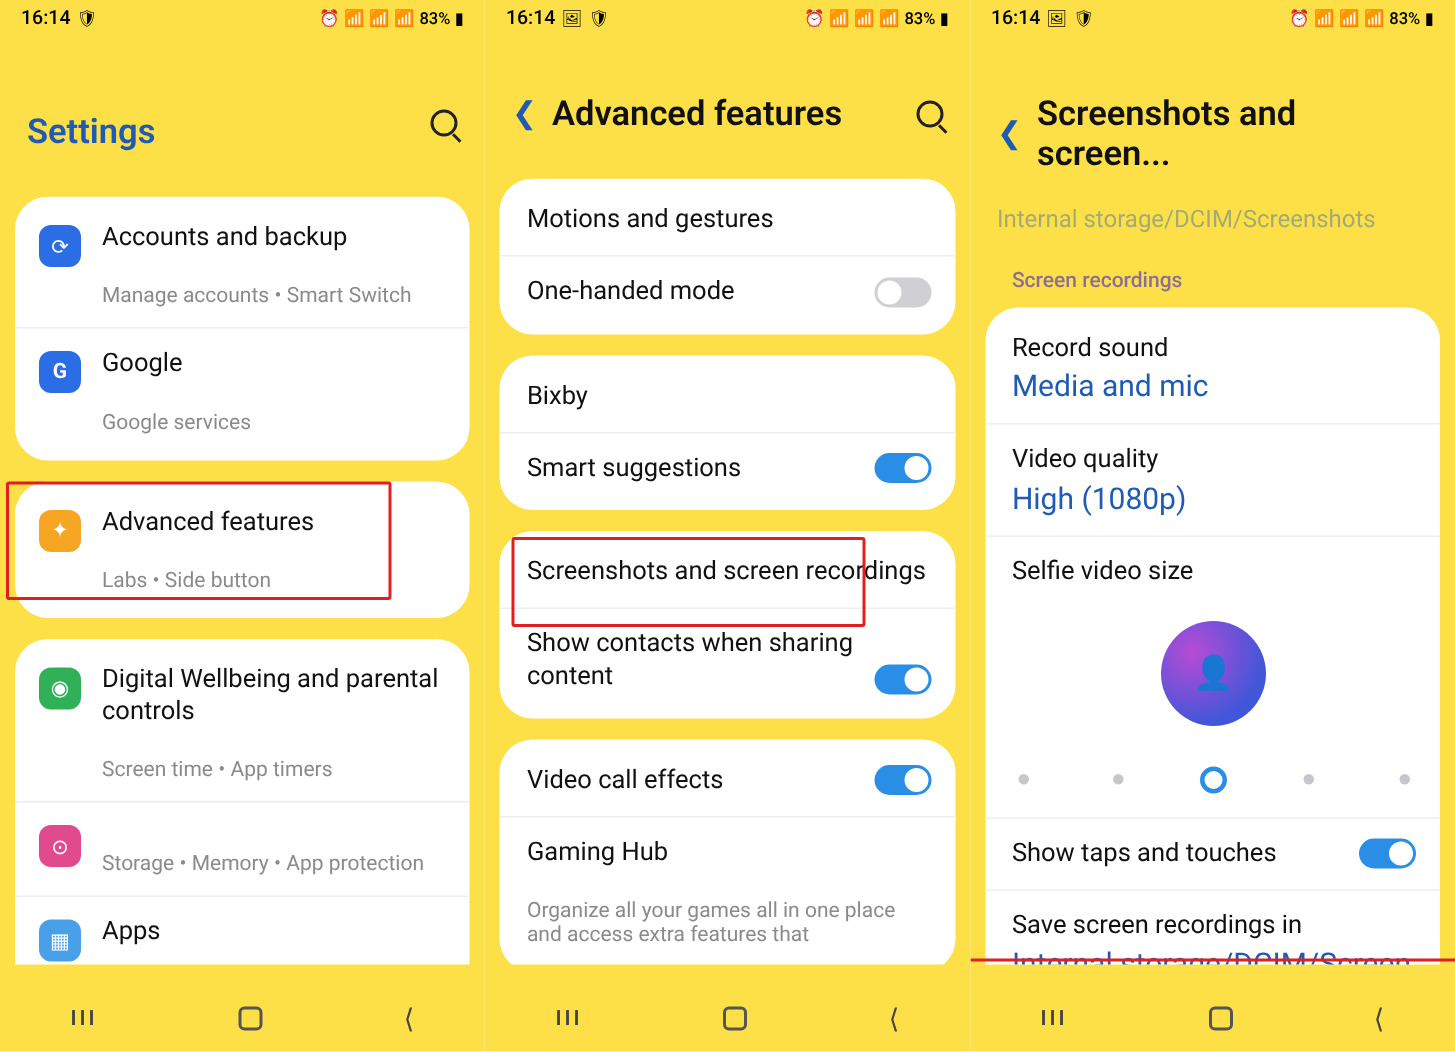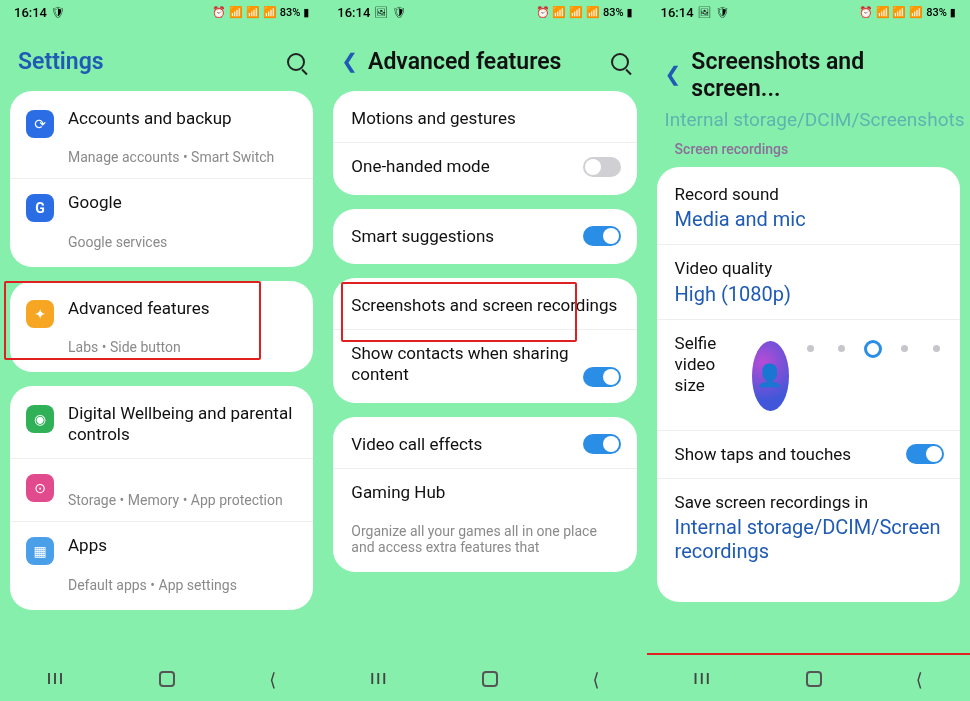--- a/index.html
+++ b/index.html
@@ -7,25 +7,26 @@
   font-family: -apple-system, BlinkMacSystemFont, 'Segoe UI', Roboto, sans-serif;
   background: #f6f1f6;
   width: 970px;
   height: 701px;
   display: flex;
   overflow: hidden;
 }
 .phone {
   width: 323.3px;
   height: 701px;
-  background: #86efac;
+  background: #fde047;
   position: relative;
   display: flex;
   flex-direction: column;
   overflow: hidden;
+  gap: 14px;
 }
 .status-bar {
   height: 24px;
   display: flex;
   justify-content: space-between;
   align-items: center;
   padding: 0 14px;
   font-size: 13px;
   font-weight: 500;
   color: #000;
@@ -36,21 +37,21 @@
   padding: 24px 18px 16px 18px;
   display: flex;
   align-items: center;
   gap: 10px;
 }
 .header-title {
   font-size: 23px;
   font-weight: 600;
   flex: 1;
 }
-.header-settings { color: #1f5bb5; }
+.header-settings { color: #1f5bb5; margin-top: 12px; }
 .header-dark { color: #111; }
 .back-chevron {
   color: #1f5bb5;
   font-size: 20px;
   display:inline-block;
   transform: translateY(-1px);
 }
 .search-icon {
   width: 18px; height: 18px;
   border: 2px solid #222;
@@ -127,21 +128,21 @@
   position: absolute;
   pointer-events: none;
 }
 .section-label {
   font-size: 14px;
   font-weight: 500;
   color: #8c6f98;
   padding: 6px 18px 10px 18px;
 }
 .truncated-crumb {
-  font-size: 19px;
+  font-size: 16px;
   color: #1f5bb5;
   padding: 0 18px 4px 18px;
   margin-top: -10px;
 }
 .selfie-circle {
   width: 70px; height: 70px;
   border-radius: 50%;
   background: radial-gradient(circle at 30% 30%, #b84bd6, #4057d9 70%);
   margin: 8px auto 6px auto;
   display:flex;
@@ -230,20 +231,21 @@
           </div>
         </div>
       </div>
       <div class="highlight-box" style="left:-6px;right:52px;top:0;bottom:12px"></div>
     </div>
     <div class="card">
       <div class="row">
         <div class="icon-circle ic-green">◉</div>
         <div class="row-text">
           <div class="row-title">Digital Wellbeing and parental controls</div>
+          <div class="row-sub">Screen time  •  App timers</div>
         </div>
       </div>
       <div class="row">
         <div class="icon-circle ic-pink">⊙</div>
         <div class="row-text">
           <div class="row-sub">Storage  •  Memory  •  App protection</div>
         </div>
       </div>
       <div class="row">
         <div class="icon-circle ic-lightblue">▦</div>
@@ -292,20 +294,25 @@
       <div class="row row-noicon">
         <div class="row-text">
             <div class="row-title">One-handed mode</div>
           </div>
         <div class="toggle toggle-off"></div>
       </div>
     </div>
     <div class="card">
       <div class="row row-noicon">
         <div class="row-text">
+            <div class="row-title">Bixby</div>
+          </div>
+      </div>
+      <div class="row row-noicon">
+        <div class="row-text">
             <div class="row-title">Smart suggestions</div>
           </div>
         <div class="toggle toggle-on"></div>
       </div>
     </div>
     <div class="card" style="position:relative;">
       <div class="row row-noicon">
         <div class="row-text">
             <div class="row-title">Screenshots and screen recordings</div>
           </div>
@@ -369,21 +376,21 @@
           <div class="row-title">Record sound</div>
           <div class="row-value">Media and mic</div>
         </div>
       </div>
       <div class="row row-noicon">
         <div class="row-text">
           <div class="row-title">Video quality</div>
           <div class="row-value">High (1080p)</div>
         </div>
       </div>
-      <div class="row row-noicon" style="flex-direction:row;border-top:1px solid #eee;">
+      <div class="row row-noicon" style="flex-direction:column;border-top:1px solid #eee;">
         <div class="row-title" style="align-self:flex-start">Selfie video size</div>
         <div class="selfie-circle">👤</div>
         <div style="width:100%;">
           <div class="slider-track">
             <span class="slider-dot"></span>
               <span class="slider-dot"></span>
               <span class="slider-dot"></span>
               <span class="slider-dot"></span>
               <span class="slider-dot"></span>
             <span class="slider-thumb"></span>

